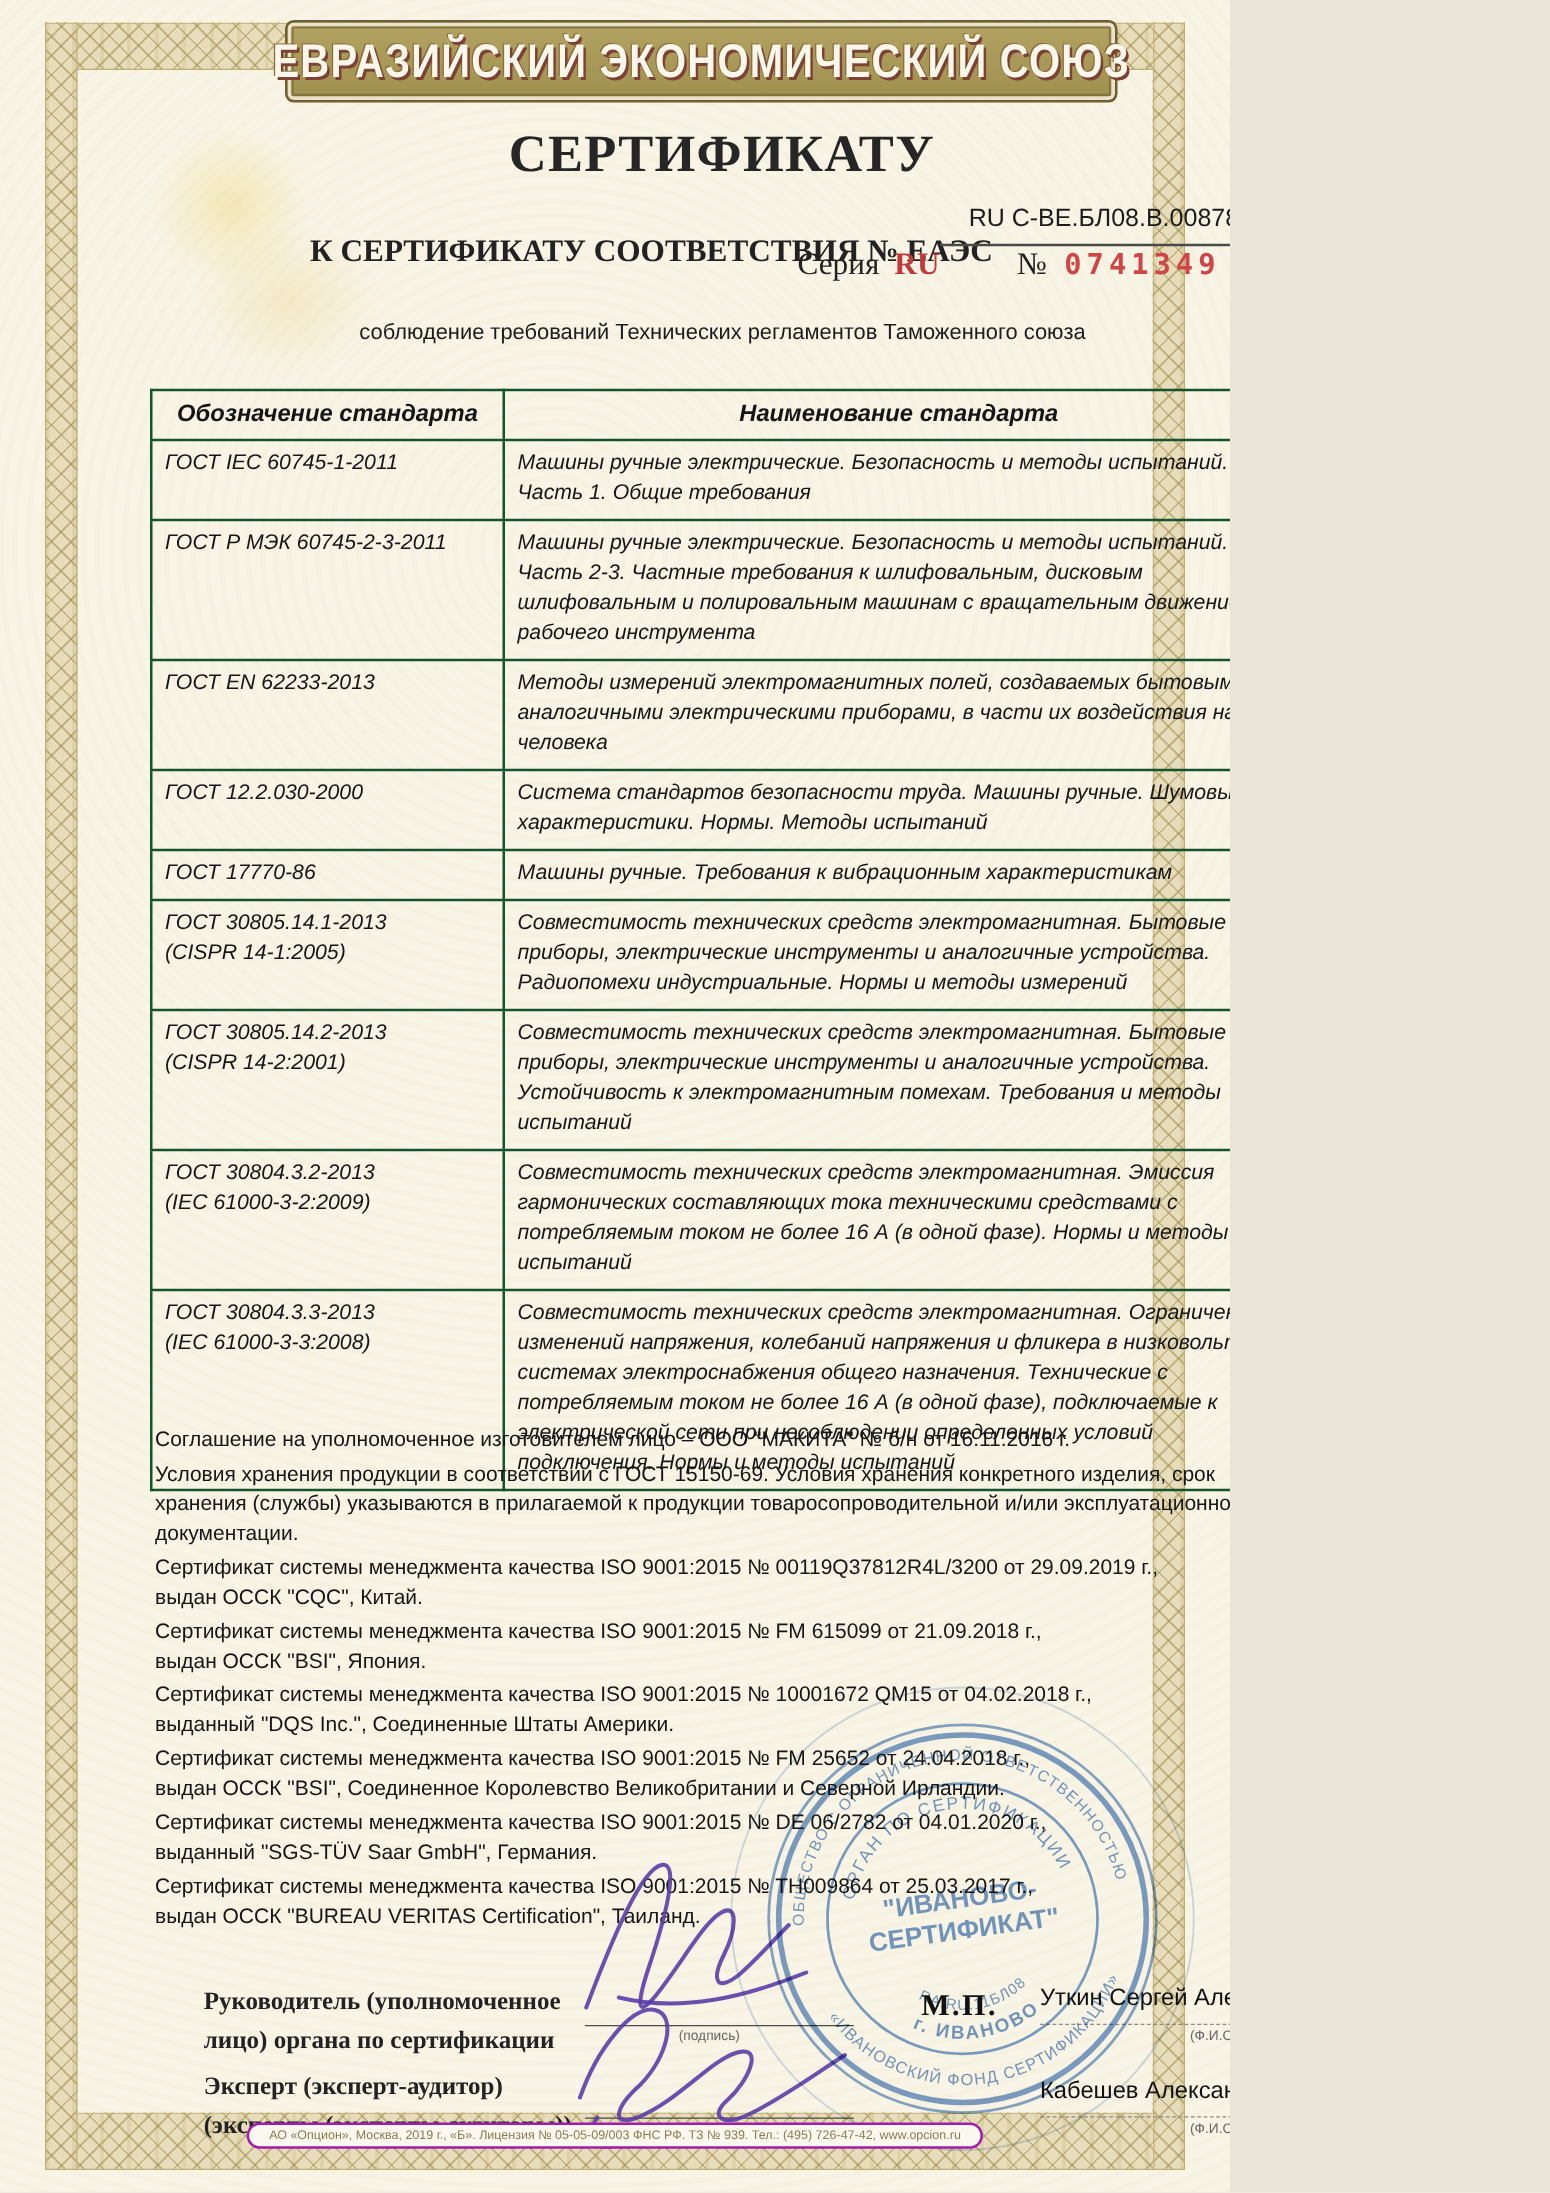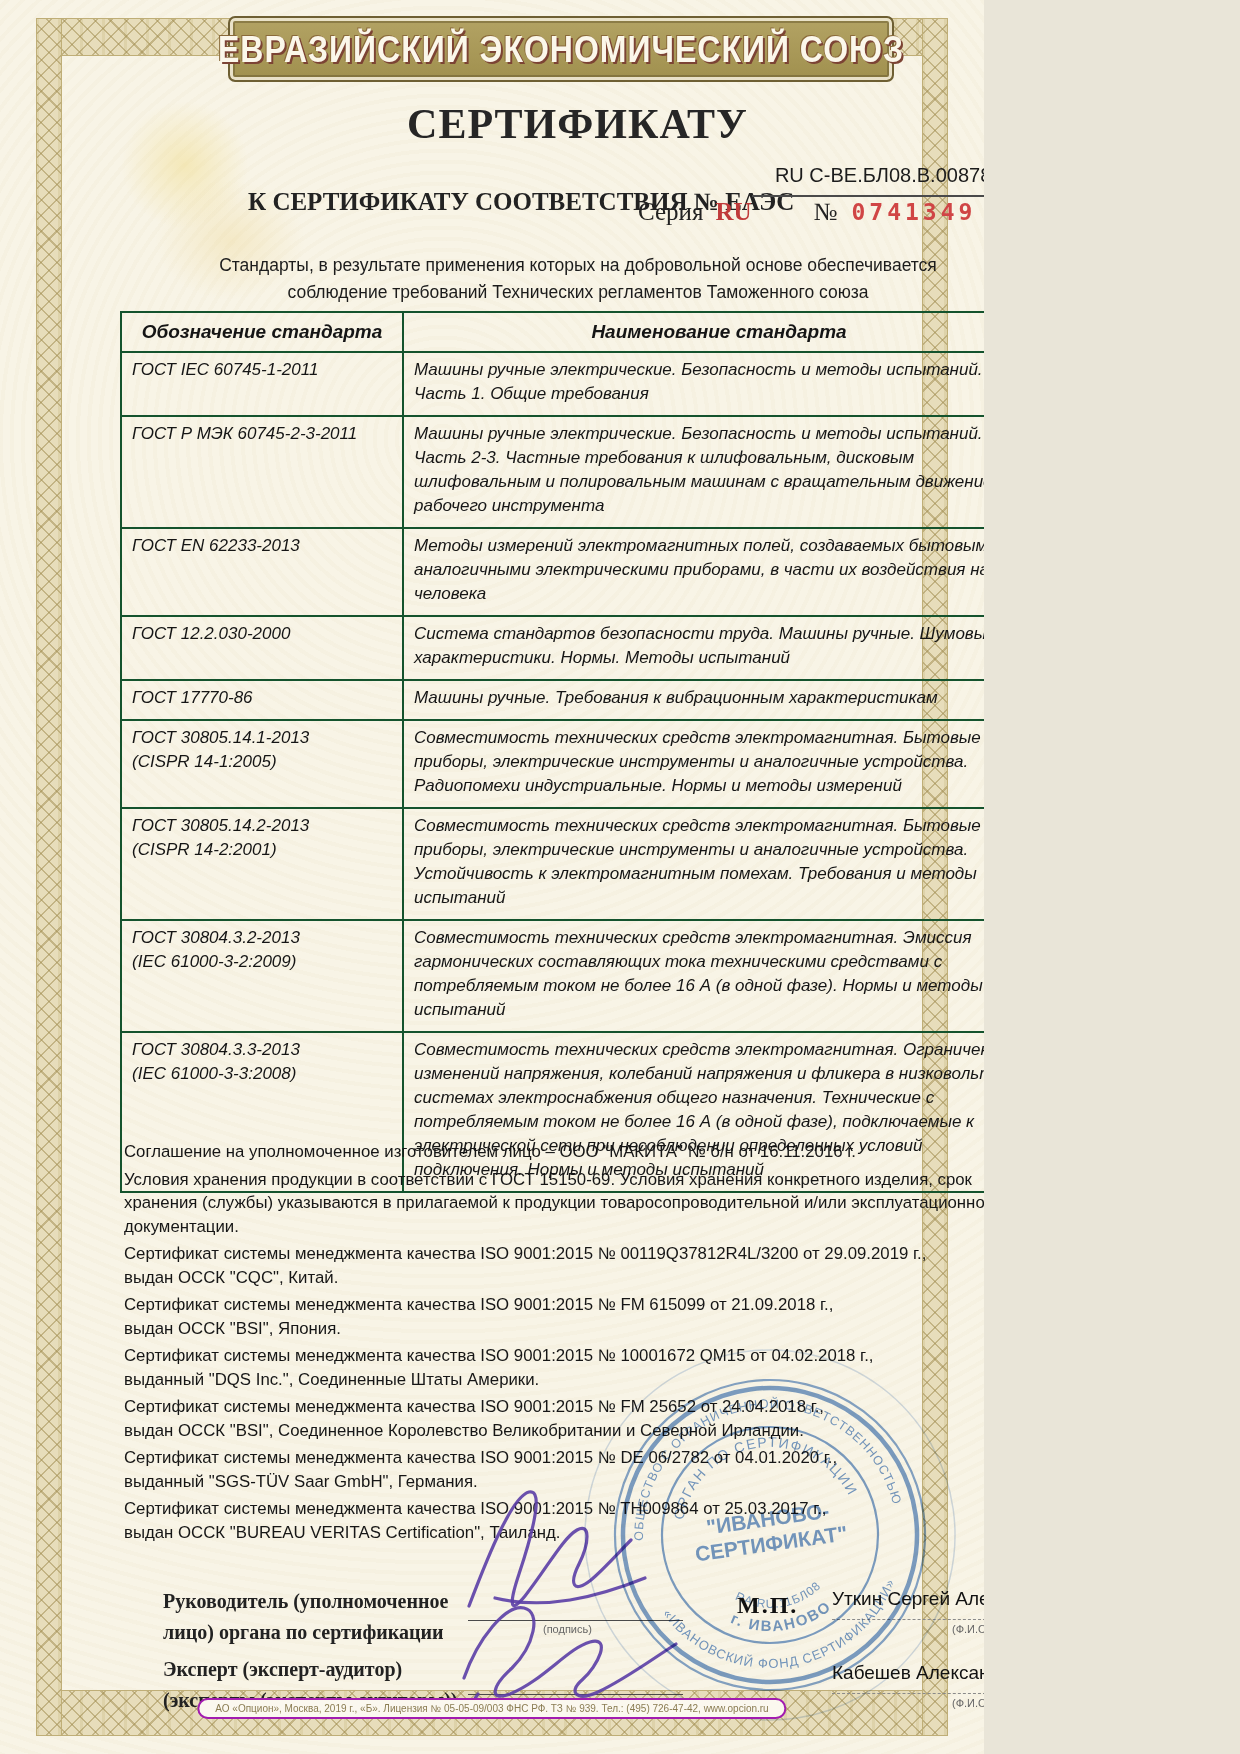--- a/index.html
+++ b/index.html
@@ -124,21 +124,20 @@
   <div class="certnum">RU С-ВЕ.БЛ08.В.00878/20</div>
 
   <div class="series-row">
     <span>Серия</span>
     <span class="series-value">RU</span>
     <span class="number-sign">№</span>
     <span class="form-number">0741349</span>
   </div>
 
   <div class="intro">
-    <div>Стандарты, в результате применения которых на добровольной основе обеспечивается</div>
     <div>соблюдение требований Технических регламентов Таможенного союза</div>
   </div>
 
   <table class="standards">
     <colgroup>
         <col style="width:282px">
         <col>
       </colgroup>
     <thead>
       <tr>

